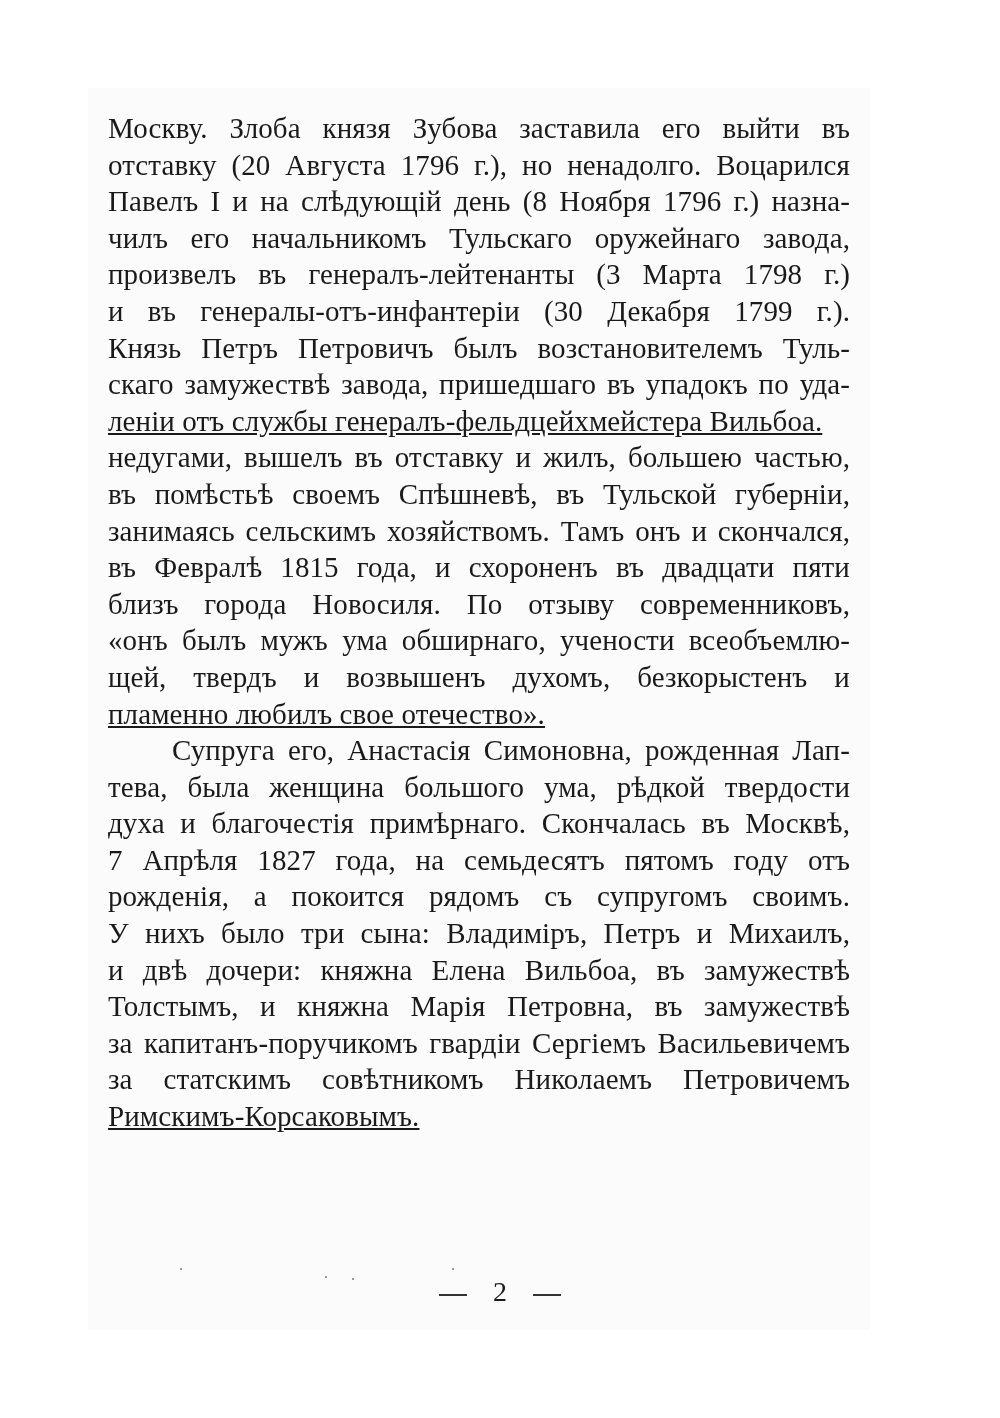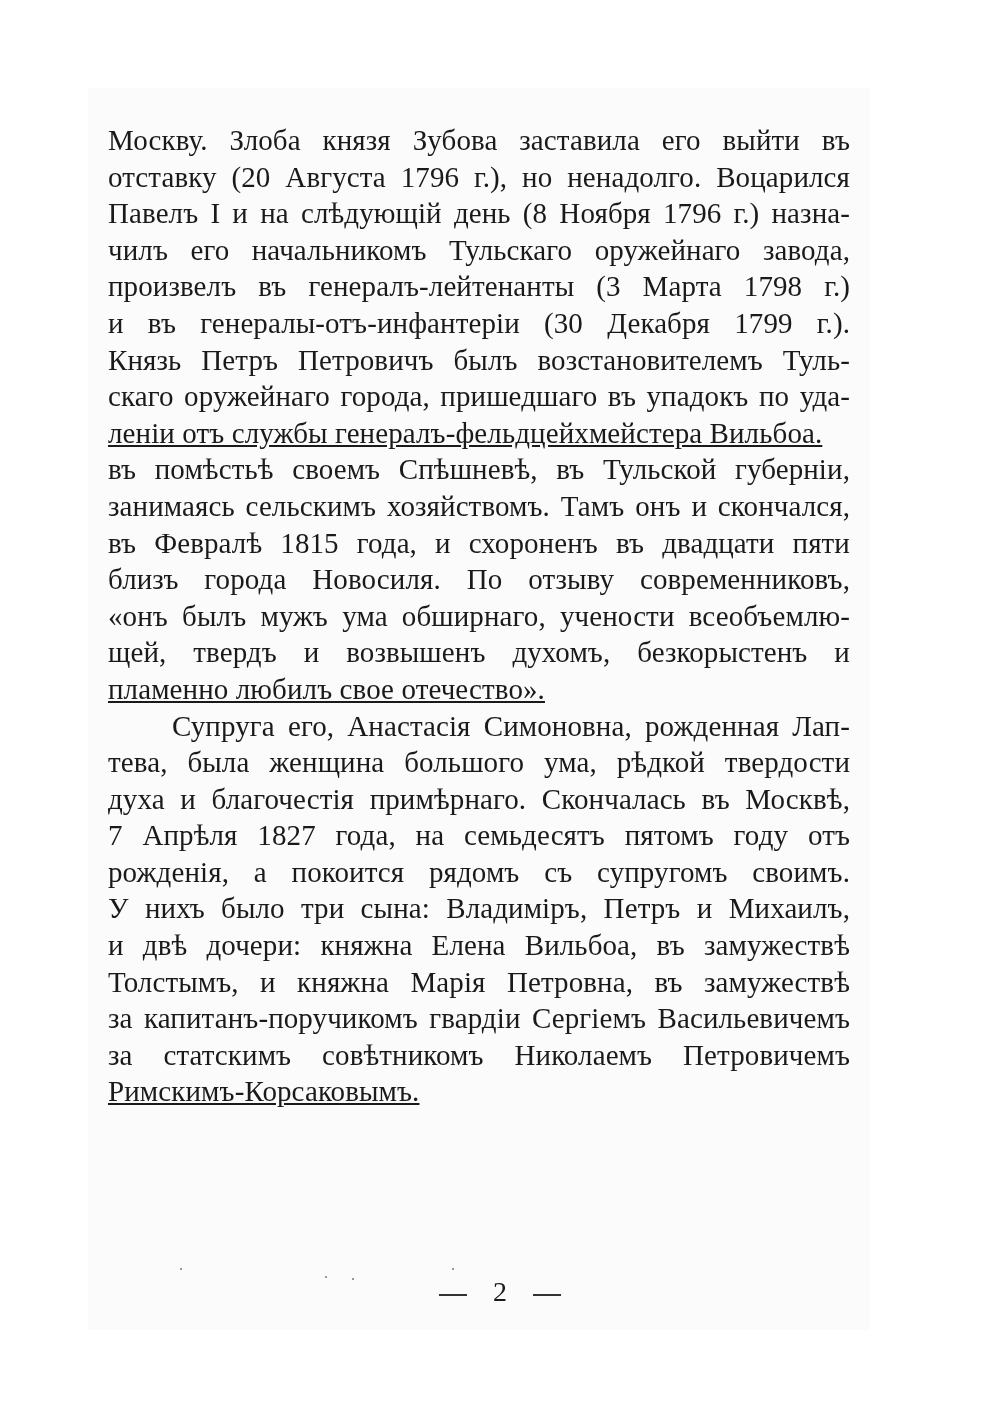--- a/index.html
+++ b/index.html
@@ -17,21 +17,21 @@
       position: absolute;
       left: 88px;
       top: 88px;
       width: 782px;
       height: 1242px;
       background: #fbfbfb;
     }
     .text-block {
       position: absolute;
       left: 108px;
-      top: 122px;
+      top: 110px;
       width: 742px;
       font-family: "Liberation Serif", "DejaVu Serif", serif;
       font-size: 29px;
       color: #1a1a1a;
       letter-spacing: 0.1px;
     }
     .line {
       display: block;
       height: 36.6px;
       line-height: 36.6px;
@@ -79,23 +79,24 @@
 
 <div class="text-block">
 
   <span class="line">Москву. Злоба князя Зубова заставила его выйти въ</span>
   <span class="line">отставку (20 Августа 1796 г.), но ненадолго. Воцарился</span>
   <span class="line">Павелъ I и на слѣдующій день (8 Ноября 1796 г.) назна-</span>
   <span class="line">чилъ его начальникомъ Тульскаго оружейнаго завода,</span>
   <span class="line">произвелъ въ генералъ-лейтенанты (3 Марта 1798 г.)</span>
   <span class="line">и въ генералы-отъ-инфантеріи (30 Декабря 1799 г.).</span>
   <span class="line">Князь Петръ Петровичъ былъ возстановителемъ Туль-</span>
-  <span class="line">скаго оружейнаго города, пришедшаго въ упадокъ по уда-</span>
+  <span class="line">скаго замужествѣ завода, пришедшаго въ упадокъ по уда-</span>
   <span class="line last">леніи отъ службы генералъ-фельдцейхмейстера Вильбоа.</span>
 
+  <span class="line">недугами, вышелъ въ отставку и жилъ, большею частью,</span>
   <span class="line">въ помѣстьѣ своемъ Спѣшневѣ, въ Тульской губерніи,</span>
   <span class="line">занимаясь сельскимъ хозяйствомъ. Тамъ онъ и скончался,</span>
   <span class="line">въ Февралѣ 1815 года, и схороненъ въ двадцати пяти</span>
   <span class="line">близъ города Новосиля. По отзыву современниковъ,</span>
   <span class="line">«онъ былъ мужъ ума обширнаго, учености всеобъемлю-</span>
   <span class="line">щей, твердъ и возвышенъ духомъ, безкорыстенъ и</span>
   <span class="line last">пламенно любилъ свое отечество».</span>
 
   <span class="line indent">Супруга его, Анастасія Симоновна, рожденная Лап-</span>
   <span class="line">тева, была женщина большого ума, рѣдкой твердости</span>

